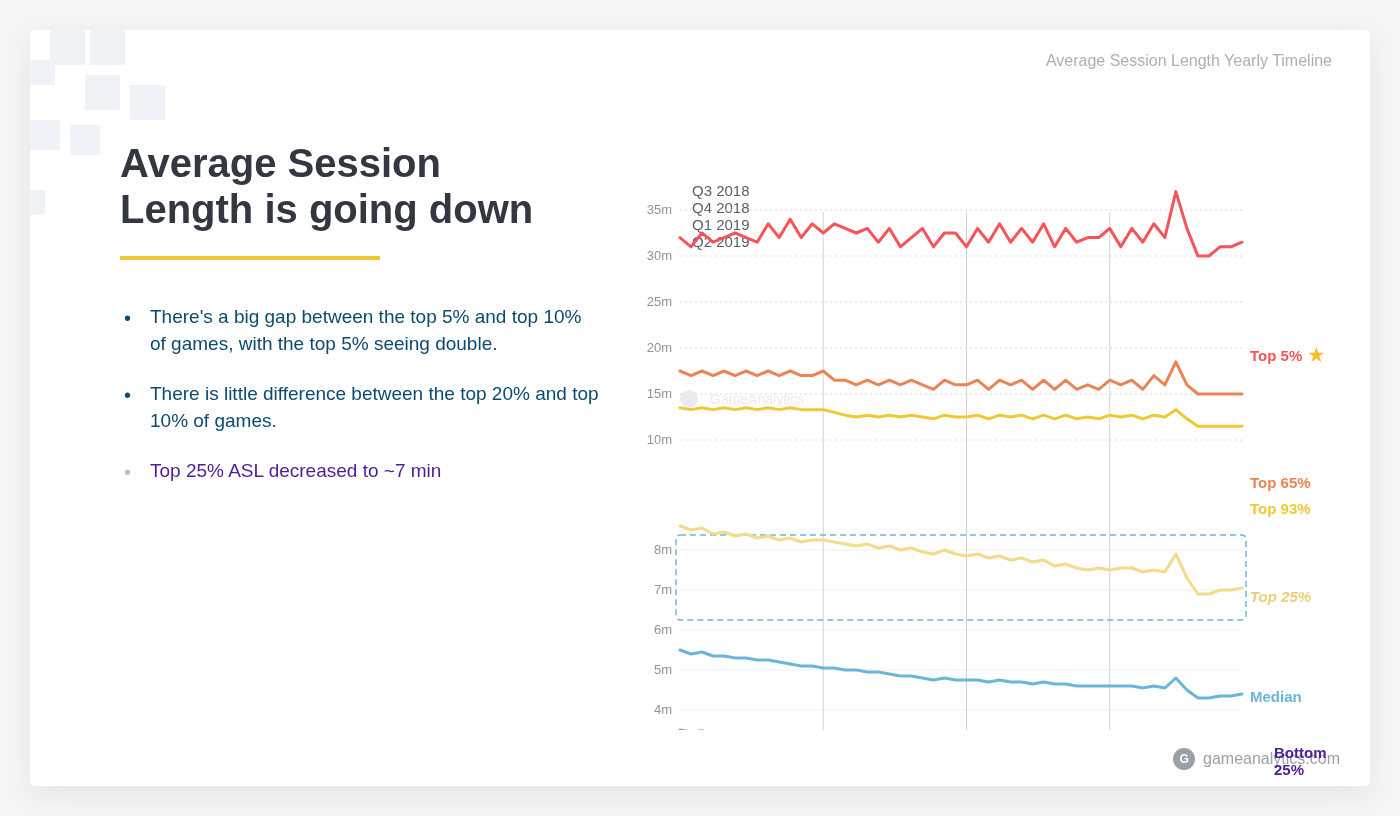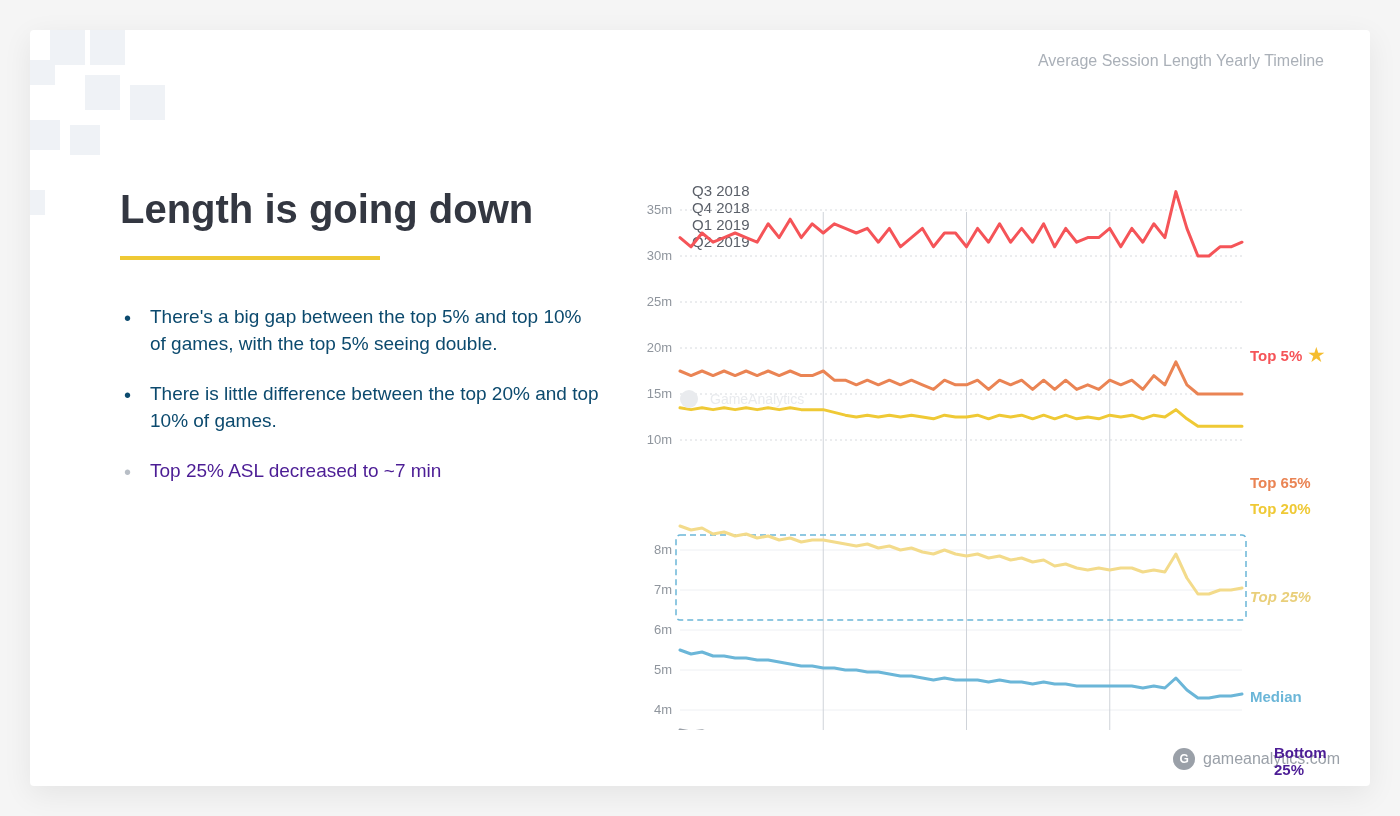--- a/index.html
+++ b/index.html
@@ -16,21 +16,21 @@
     width: 1340px;
     height: 756px;
     background: #fff;
     border-radius: 4px;
     box-shadow: 0 8px 30px rgba(0,0,0,0.07);
     position: relative;
     overflow: hidden;
   }
   .deco { position: absolute; top: 0; left: 0; width: 250px; height: 250px; z-index: 0; opacity: 0.9; }
   .deco rect { fill: #eef1f5; }
-  .subtitle { position: absolute; top: 22px; right: 46px; color: #aab0b8; font-size: 16px; }
+  .subtitle { position: absolute; top: 22px; right: 38px; color: #aab0b8; font-size: 16px; }
   .content { position: relative; z-index: 1; display: flex; height: 100%; padding: 60px 30px 30px 90px; }
   .left { width: 510px; padding-top: 50px; padding-right: 30px; }
   .title { color: #333741; font-size: 40px; font-weight: 700; line-height: 1.15; }
   .underline { height: 4px; width: 260px; background: #efc935; margin-top: 24px; margin-bottom: 44px; }
   ul.bullets { list-style: none; }
   ul.bullets li { position: relative; padding-left: 30px; margin-bottom: 24px; font-size: 19px; line-height: 1.4; }
   ul.bullets li::before { content: "•"; position: absolute; left: 4px; top: 0; font-size: 20px; }
   .dark li { color: #0c4a6e; }
   .grey { margin-top: 18px; }
   .grey li { color: #4c1d95; }
@@ -59,21 +59,21 @@
       <rect x="0" y="90" width="30" height="30"></rect>
     <rect x="40" y="95" width="30" height="30"></rect>
       <rect x="-10" y="160" width="25" height="25"></rect>
   </svg>
 
   <div class="subtitle">Average Session Length Yearly Timeline</div>
 
   <div class="content">
     <div class="left">
       <h1 class="title">
-        <br>
+        <span>Average Session</span><br>
         <span>Length is going down</span>
       </h1>
       <div class="underline"></div>
       <ul class="bullets dark">
         <li>There's a big gap between the top 5% and top 10% of games, with the top 5% seeing double.</li>
         <li>There is little difference between the top 20% and top 10% of games.</li>
       </ul>
       <ul class="bullets grey">
         <li>Top 25% ASL decreased to ~7 min</li>
       </ul>
@@ -142,21 +142,21 @@
             <path d="M50 237.8 L61.01960784313725 239.64 L72.0392156862745 237.8 L83.05882352941177 239.64 L94.07843137254902 237.8 L105.09803921568627 239.64 L116.11764705882352 237.8 L127.13725490196079 239.64 L138.15686274509804 237.8 L149.1764705882353 239.64 L160.19607843137254 237.8 L171.2156862745098 239.64 L182.23529411764704 239.64 L193.2549019607843 239.64 L204.27450980392157 242.4 L215.29411764705884 245.16 L226.31372549019608 247 L237.33333333333331 245.16 L248.3529411764706 247 L259.37254901960785 245.16 L270.3921568627451 247 L281.4117647058823 245.16 L292.4313725490196 247 L303.4509803921569 248.84 L314.4705882352941 245.16 L325.4901960784314 247 L336.5098039215686 247 L347.5294117647059 245.16 L358.54901960784315 248.84 L369.5686274509804 245.16 L380.5882352941177 247 L391.60784313725486 245.16 L402.62745098039215 248.84 L413.64705882352945 245.16 L424.66666666666663 248.84 L435.6862745098039 245.16 L446.7058823529412 248.84 L457.7254901960784 247 L468.7450980392157 248.84 L479.7647058823529 245.16 L490.78431372549016 247 L501.80392156862746 245.16 L512.8235294117646 248.84 L523.843137254902 245.16 L534.8627450980392 247 L545.8823529411765 239.64 L556.9019607843138 248.84 L567.9215686274509 256.2 L578.9411764705882 256.2 L589.9607843137255 256.2 L600.9803921568628 256.2 L612 256.2 " fill="none" stroke="#efc935" stroke-width="3" stroke-linejoin="round" stroke-linecap="round"></path>
             <path d="M50 356 L61.01960784313725 360 L72.0392156862745 358 L83.05882352941177 364 L94.07843137254902 362 L105.09803921568627 366 L116.11764705882352 364 L127.13725490196079 368 L138.15686274509804 366 L149.1764705882353 370 L160.19607843137254 368 L171.2156862745098 372 L182.23529411764704 370 L193.2549019607843 370 L204.27450980392157 372 L215.29411764705884 374 L226.31372549019608 376 L237.33333333333331 374 L248.3529411764706 378 L259.37254901960785 376 L270.3921568627451 380 L281.4117647058823 378 L292.4313725490196 382 L303.4509803921569 384 L314.4705882352941 380 L325.4901960784314 384 L336.5098039215686 386 L347.5294117647059 384 L358.54901960784315 388 L369.5686274509804 386 L380.5882352941177 390 L391.60784313725486 388 L402.62745098039215 392 L413.64705882352945 390 L424.66666666666663 396 L435.6862745098039 394 L446.7058823529412 398 L457.7254901960784 400 L468.7450980392157 398 L479.7647058823529 400 L490.78431372549016 398 L501.80392156862746 398 L512.8235294117646 402 L523.843137254902 400 L534.8627450980392 402 L545.8823529411765 384 L556.9019607843138 408 L567.9215686274509 424 L578.9411764705882 424 L589.9607843137255 420 L600.9803921568628 420 L612 418 " fill="none" stroke="#f3db8b" stroke-width="3" stroke-linejoin="round" stroke-linecap="round"></path>
             <path d="M50 480 L61.01960784313725 484 L72.0392156862745 482 L83.05882352941177 486 L94.07843137254902 486 L105.09803921568627 488 L116.11764705882352 488 L127.13725490196079 490 L138.15686274509804 490 L149.1764705882353 492 L160.19607843137254 494 L171.2156862745098 496 L182.23529411764704 496 L193.2549019607843 498 L204.27450980392157 498 L215.29411764705884 500 L226.31372549019608 500 L237.33333333333331 502 L248.3529411764706 502 L259.37254901960785 504 L270.3921568627451 506 L281.4117647058823 506 L292.4313725490196 508 L303.4509803921569 510 L314.4705882352941 508 L325.4901960784314 510 L336.5098039215686 510 L347.5294117647059 510 L358.54901960784315 512 L369.5686274509804 510 L380.5882352941177 512 L391.60784313725486 512 L402.62745098039215 514 L413.64705882352945 512 L424.66666666666663 514 L435.6862745098039 514 L446.7058823529412 516 L457.7254901960784 516 L468.7450980392157 516 L479.7647058823529 516 L490.78431372549016 516 L501.80392156862746 516 L512.8235294117646 518 L523.843137254902 516 L534.8627450980392 518 L545.8823529411765 508 L556.9019607843138 520 L567.9215686274509 528 L578.9411764705882 528 L589.9607843137255 526 L600.9803921568628 526 L612 524 " fill="none" stroke="#6bb6d8" stroke-width="3" stroke-linejoin="round" stroke-linecap="round"></path>
             <path d="M50 560 L61.01960784313725 562 L72.0392156862745 560.8 L83.05882352941177 564 L94.07843137254902 563.2 L105.09803921568627 566 L116.11764705882352 564.8 L127.13725490196079 568 L138.15686274509804 566.8 L149.1764705882353 568.8 L160.19607843137254 570 L171.2156862745098 572 L182.23529411764704 571.2 L193.2549019607843 572 L204.27450980392157 572.8 L215.29411764705884 574 L226.31372549019608 574 L237.33333333333331 575.2 L248.3529411764706 575.2 L259.37254901960785 576 L270.3921568627451 576.8 L281.4117647058823 576.8 L292.4313725490196 578 L303.4509803921569 579.2 L314.4705882352941 578 L325.4901960784314 579.2 L336.5098039215686 579.2 L347.5294117647059 579.2 L358.54901960784315 580 L369.5686274509804 579.2 L380.5882352941177 580 L391.60784313725486 580 L402.62745098039215 580.8 L413.64705882352945 580 L424.66666666666663 580.8 L435.6862745098039 580.8 L446.7058823529412 582 L457.7254901960784 582 L468.7450980392157 582 L479.7647058823529 582 L490.78431372549016 582 L501.80392156862746 582 L512.8235294117646 583.2 L523.843137254902 582 L534.8627450980392 583.2 L545.8823529411765 578 L556.9019607843138 584 L567.9215686274509 590 L578.9411764705882 590 L589.9607843137255 588 L600.9803921568628 588 L612 587.2 " fill="none" stroke="#9aa0a8" stroke-width="3" stroke-linejoin="round" stroke-linecap="round"></path>
           </svg>
 
         <div class="series-label" style="color:#f55458; top:174px; left:620px;">
           <span>Top 5%</span><span class="star">★</span>
         </div>
         <div class="series-label" style="color:#ea8454; top:304px; left:620px;">Top 65%</div>
-        <div class="series-label" style="color:#efc935; top:330px; left:620px;">Top 20%</div>
+        <div class="series-label" style="color:#efc935; top:330px; left:620px;">Top 93%</div>
         <div class="series-label" style="color:#e9cf7a; top:418px; left:620px;font-style:italic;">Top 25%</div>
         <div class="series-label" style="color:#6bb6d8; top:518px; left:620px;">Median</div>
         <div class="series-label" style="color:#4c1d95; top:574px; left:644px;">Bottom 25%</div>
       </div>
     </div>
   </div>
 
   <div class="footer">
     <span class="footer-badge">G</span>
     <span>gameanalytics.com</span>

